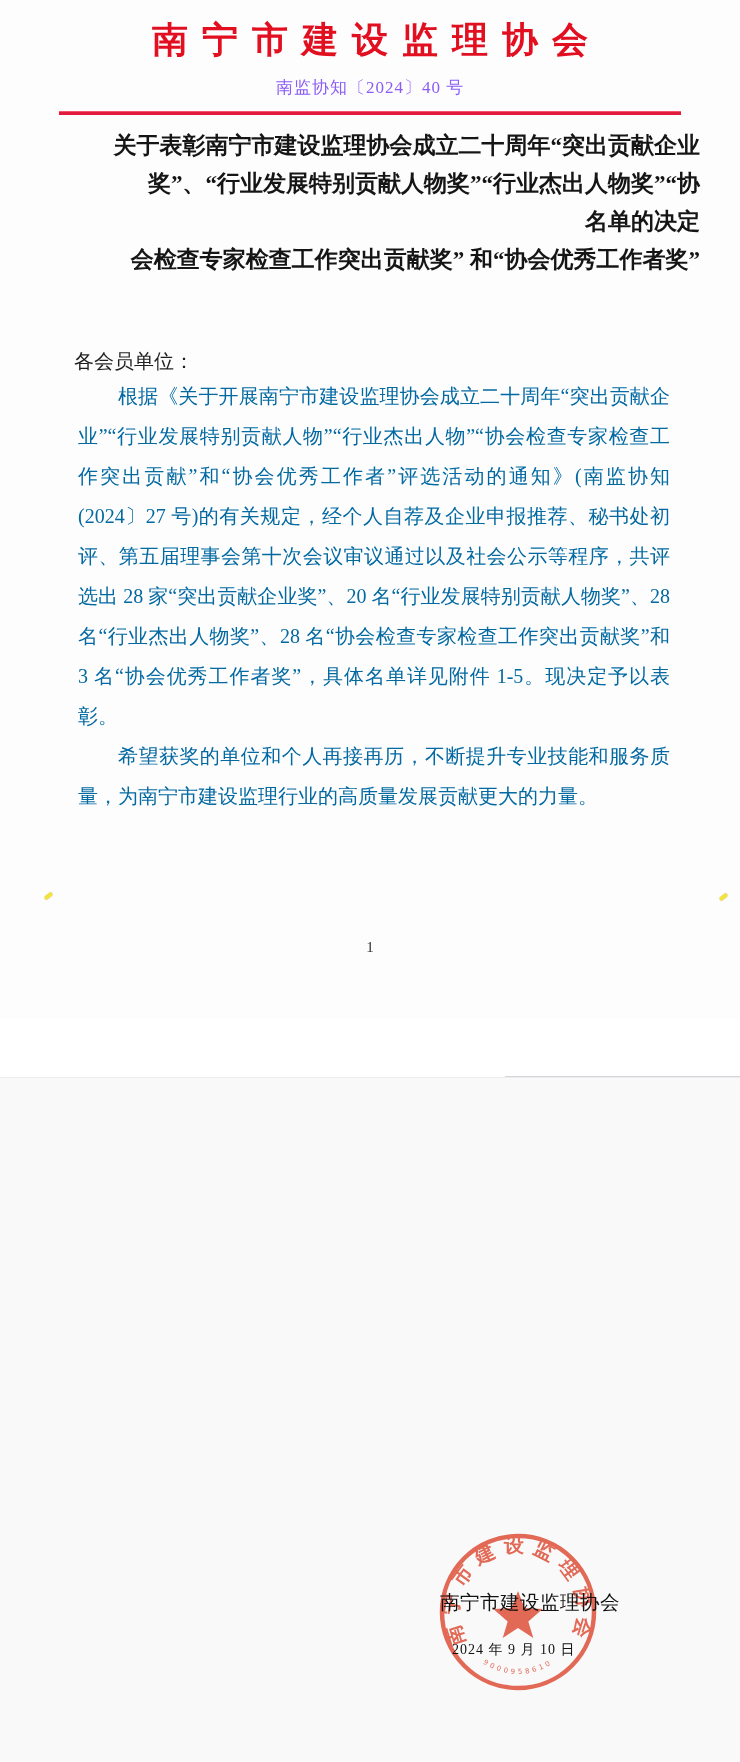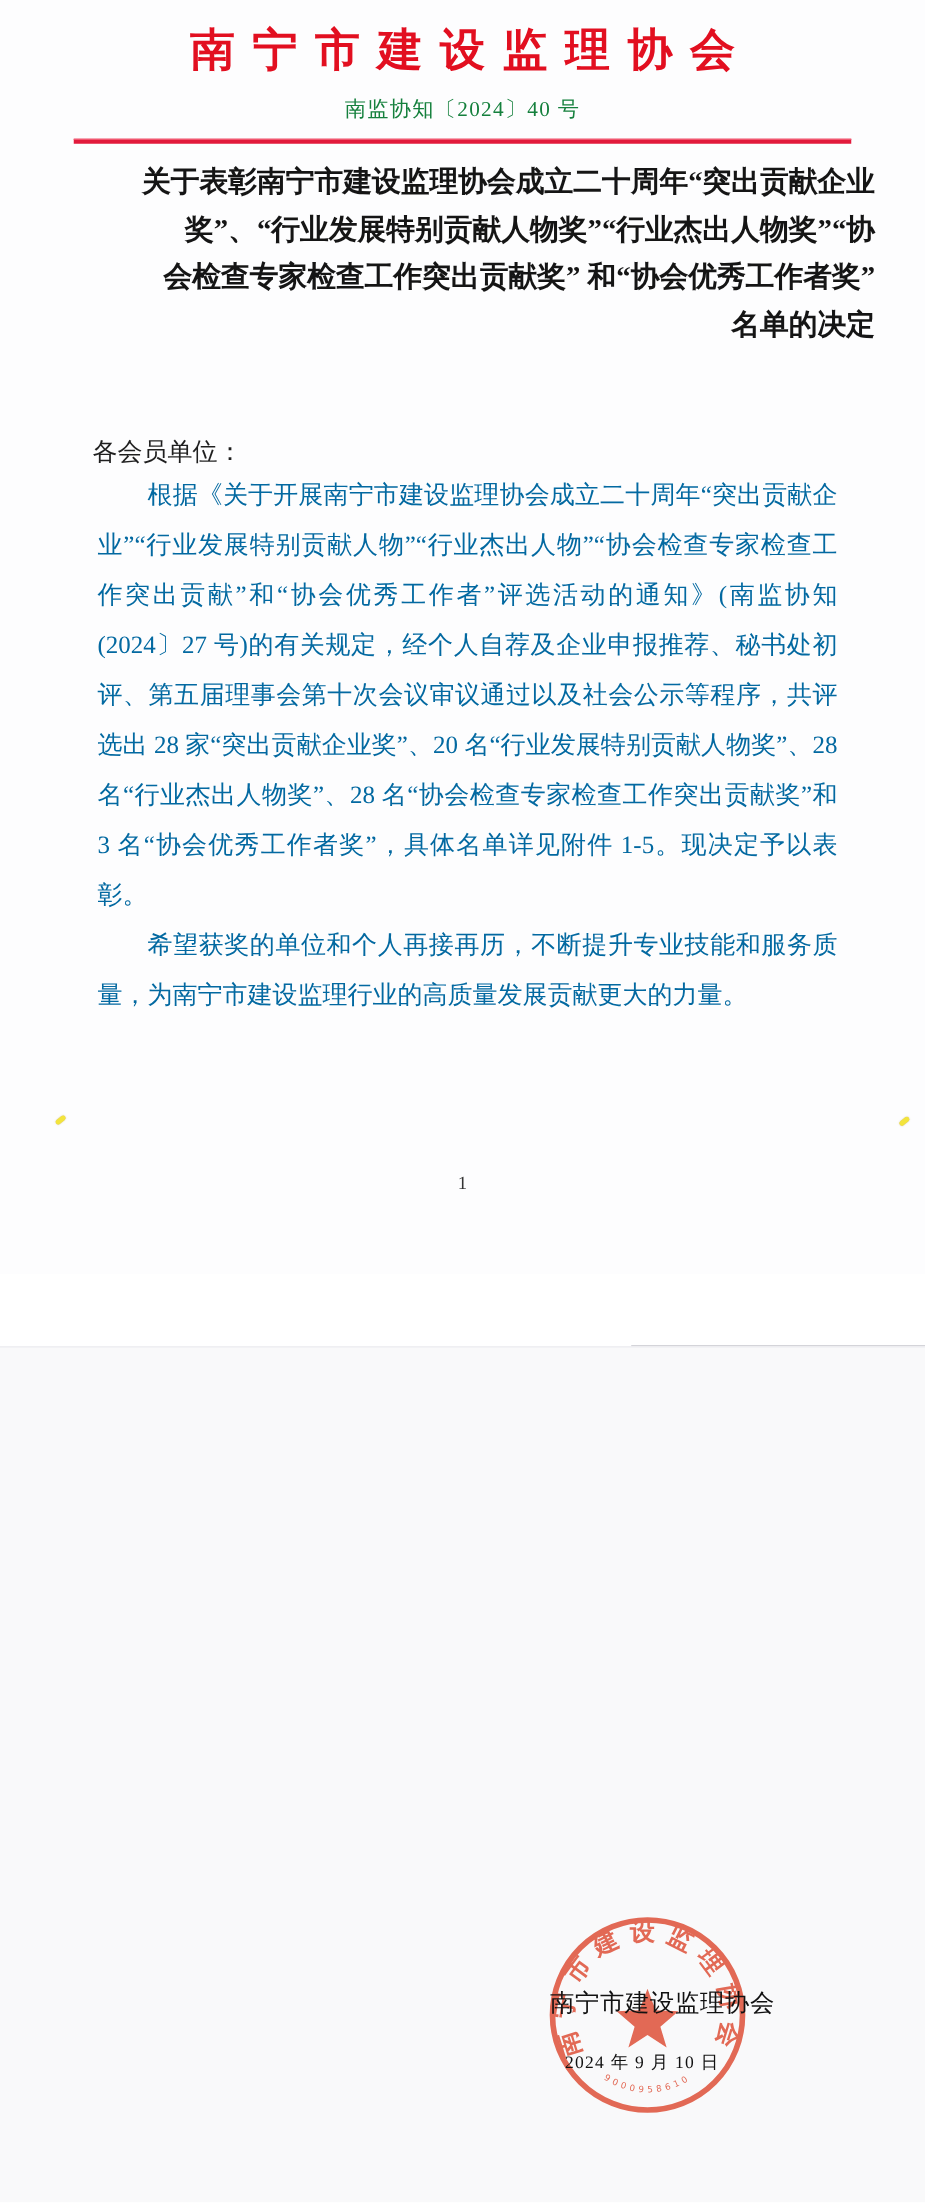--- a/index.html
+++ b/index.html
@@ -14,21 +14,21 @@
   .page2{top:1077px;height:685px;background:#f9f9fa;border-top:1px solid #ececef;}
   .page2-edge{position:absolute;left:505px;top:1076px;width:235px;height:2px;background:#d4d4d9;}
 
   .org-title{
     position:absolute;top:16px;left:0;width:740px;box-sizing:border-box;
     text-align:center;font-size:36px;font-weight:bold;color:#e20f20;
     letter-spacing:14px;padding-left:14px;white-space:nowrap;
   }
   .doc-number{
     position:absolute;top:76px;left:0;width:740px;text-align:center;
-    font-size:17px;color:#15803d;letter-spacing:1px;
+    font-size:17px;color:#8b5cf6;letter-spacing:1px;
   }
   .red-rule{
     position:absolute;left:59px;top:111px;width:622px;height:4px;
     background:#e21a3c;border-top:1px solid #f2566f;box-sizing:border-box;
   }
   .doc-title{position:absolute;top:127px;left:40px;width:660px;text-align:right;
     font-weight:bold;color:#151515;font-size:23px;line-height:38px;}
   .doc-title .tline{white-space:nowrap;}
 
   .salutation{position:absolute;left:74px;top:348px;font-size:20px;color:#1f1f1f;}
@@ -69,22 +69,22 @@
 
     <div class="org-title">南宁市建设监理协会</div>
 
     <div class="doc-number">南监协知〔2024〕40 号</div>
 
     <div class="red-rule"></div>
 
     <div class="doc-title">
       <div class="tline">关于表彰南宁市建设监理协会成立二十周年“突出贡献企业</div>
       <div class="tline">奖”、“行业发展特别贡献人物奖”“行业杰出人物奖”“协</div>
+      <div class="tline">名单的决定</div>
       <div class="tline">会检查专家检查工作突出贡献奖” 和“协会优秀工作者奖”</div>
-      <div class="tline">名单的决定</div>
     </div>
 
     <div class="salutation">各会员单位：</div>
 
     <div class="body-flow">
       <p>根据《关于开展南宁市建设监理协会成立二十周年“突出贡献企业”“行业发展特别贡献人物”“行业杰出人物”“协会检查专家检查工作突出贡献”和“协会优秀工作者”评选活动的通知》(南监协知(2024〕27 号)的有关规定，经个人自荐及企业申报推荐、秘书处初评、第五届理事会第十次会议审议通过以及社会公示等程序，共评选出 28 家“突出贡献企业奖”、20 名“行业发展特别贡献人物奖”、28 名“行业杰出人物奖”、28 名“协会检查专家检查工作突出贡献奖”和 3 名“协会优秀工作者奖”，具体名单详见附件 1-5。现决定予以表彰。</p>
       <p>希望获奖的单位和个人再接再历，不断提升专业技能和服务质量，为南宁市建设监理行业的高质量发展贡献更大的力量。</p>
     </div>
 
 

